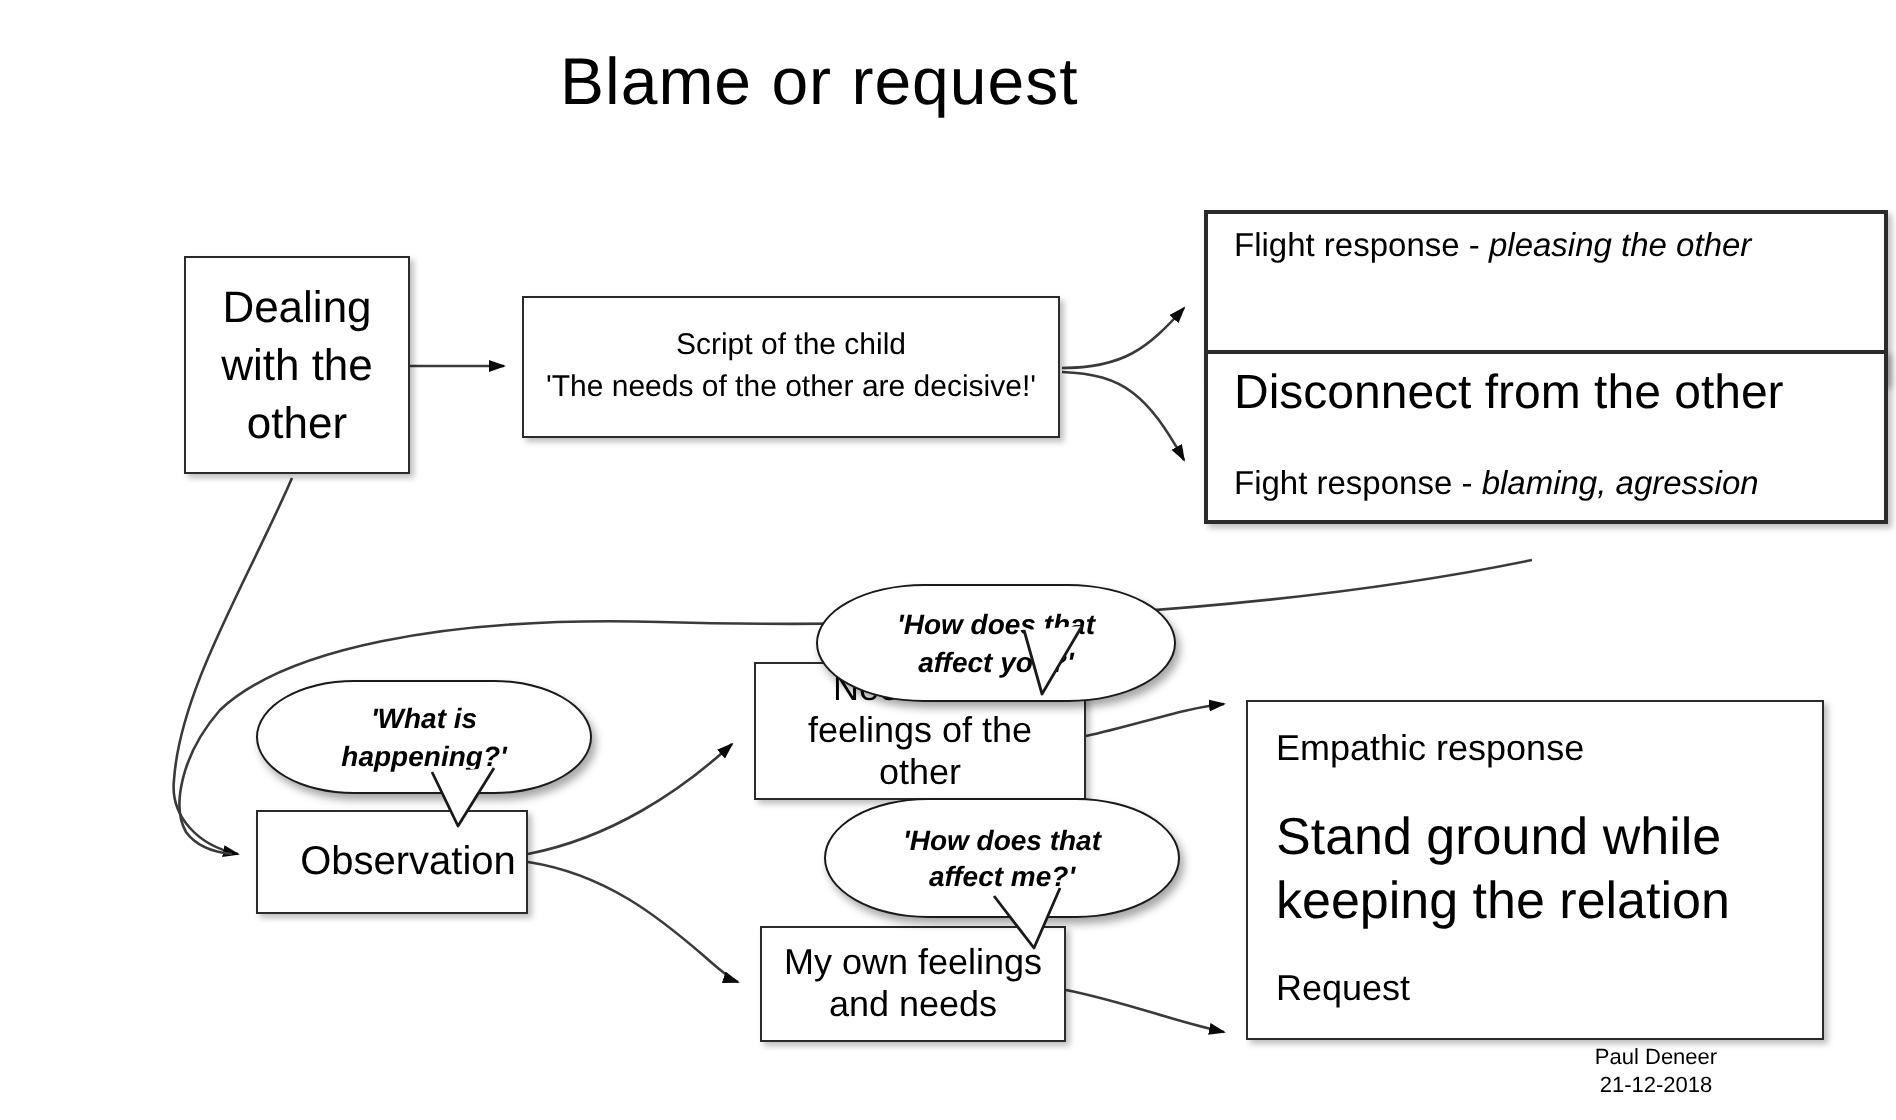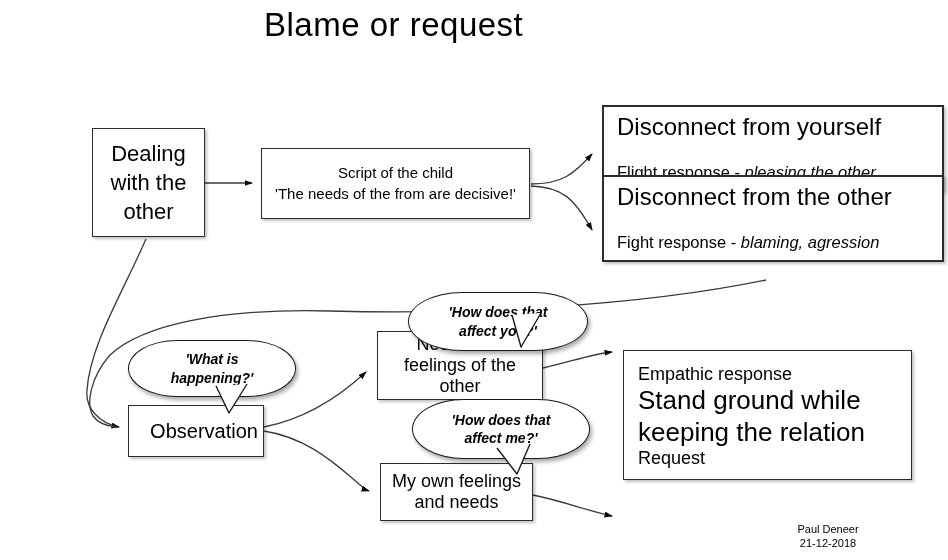--- a/index.html
+++ b/index.html
@@ -14,21 +14,21 @@
   }
   .layer {
     position: absolute;
     left: 0; top: 0;
     width: 948px; height: 560px;
     pointer-events: none;
   }
   .title {
     position: absolute;
     left: 264px; top: 6px;
-    margin: 0;
+    margin: 16px;
     font-size: 33px;
     font-weight: 400;
     white-space: nowrap;
     letter-spacing: 0.5px;
   }
   .box {
     position: absolute;
     box-sizing: border-box;
     background: #ffffff;
     border: 1.5px solid #2b2b2b;
@@ -43,21 +43,21 @@
   .box-script  { left: 261px; top: 148px; width: 269px; height: 71px; font-size: 15px; line-height: 1.35; padding: 0 8px; }
   .box-disc    { left: 602px; width: 342px; height: 87px; border-width: 2px; align-items: stretch; text-align: left; justify-content: space-between; padding: 7px 13px 9px 13px; }
   .box-disc-self  { top: 105px; }
   .box-disc-other { top: 175px; }
   .disc-title { font-size: 24px; line-height: 1.1; }
   .disc-sub   { font-size: 16.5px; line-height: 1.1; }
   .disc-sub em { font-style: italic; }
   .box-observation { left: 128px; top: 405px; width: 136px; height: 52px; font-size: 20px; padding-left: 16px; }
   .box-needs { left: 377px; top: 331px; width: 166px; height: 69px; font-size: 18px; line-height: 1.18; padding: 0 6px; }
   .box-own   { left: 380px; top: 463px; width: 153px; height: 58px; font-size: 18px; line-height: 1.18; padding: 0 4px; }
-  .box-empathic { left: 623px; top: 350px; width: 289px; height: 130px; align-items: stretch; text-align: left; justify-content: space-between; padding: 13px 14px 14px 14px; }
+  .box-empathic { left: 623px; top: 350px; width: 289px; height: 170px; align-items: stretch; text-align: left; justify-content: space-between; padding: 13px 14px 14px 14px; }
   .empathic-label, .empathic-request { font-size: 18px; }
   .empathic-main { font-size: 26px; line-height: 1.22; }
   .bubble {
     position: absolute;
     box-sizing: border-box;
     background: #ffffff;
     border: 1.4px solid #1a1a1a;
     display: flex;
     align-items: center;
     justify-content: center;
@@ -104,25 +104,24 @@
   </svg>
 
   <h1 class="title">Blame or request</h1>
 
   <div class="box box-dealing">
     <span>Dealing with the other</span>
   </div>
 
   <div class="box box-script">
     <span>Script of the child</span>
-    <span>'The needs of the from are decisive!'</span>
+    <span>'The needs of the other are decisive!'</span>
   </div>
 
   <div class="box box-disc box-disc-self">
-    <div class="disc-title">Disconnect from yourself</div>
     <div class="disc-sub"><span>Flight response - </span><em>pleasing the other</em></div>
   </div>
 
   <div class="box box-disc box-disc-other">
     <div class="disc-title">Disconnect from the other</div>
     <div class="disc-sub"><span>Fight response - </span><em>blaming, agression</em></div>
   </div>
 
   <div class="box box-observation">
     <span>Observation</span>

